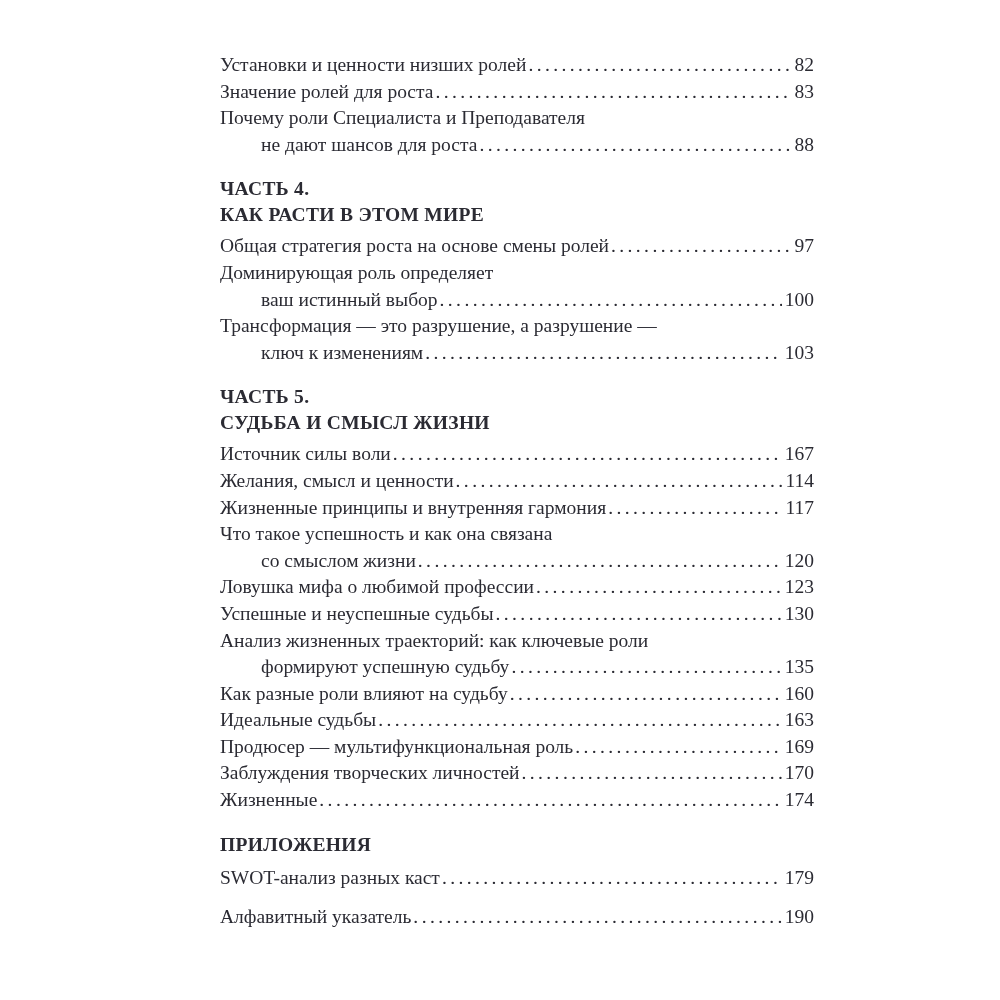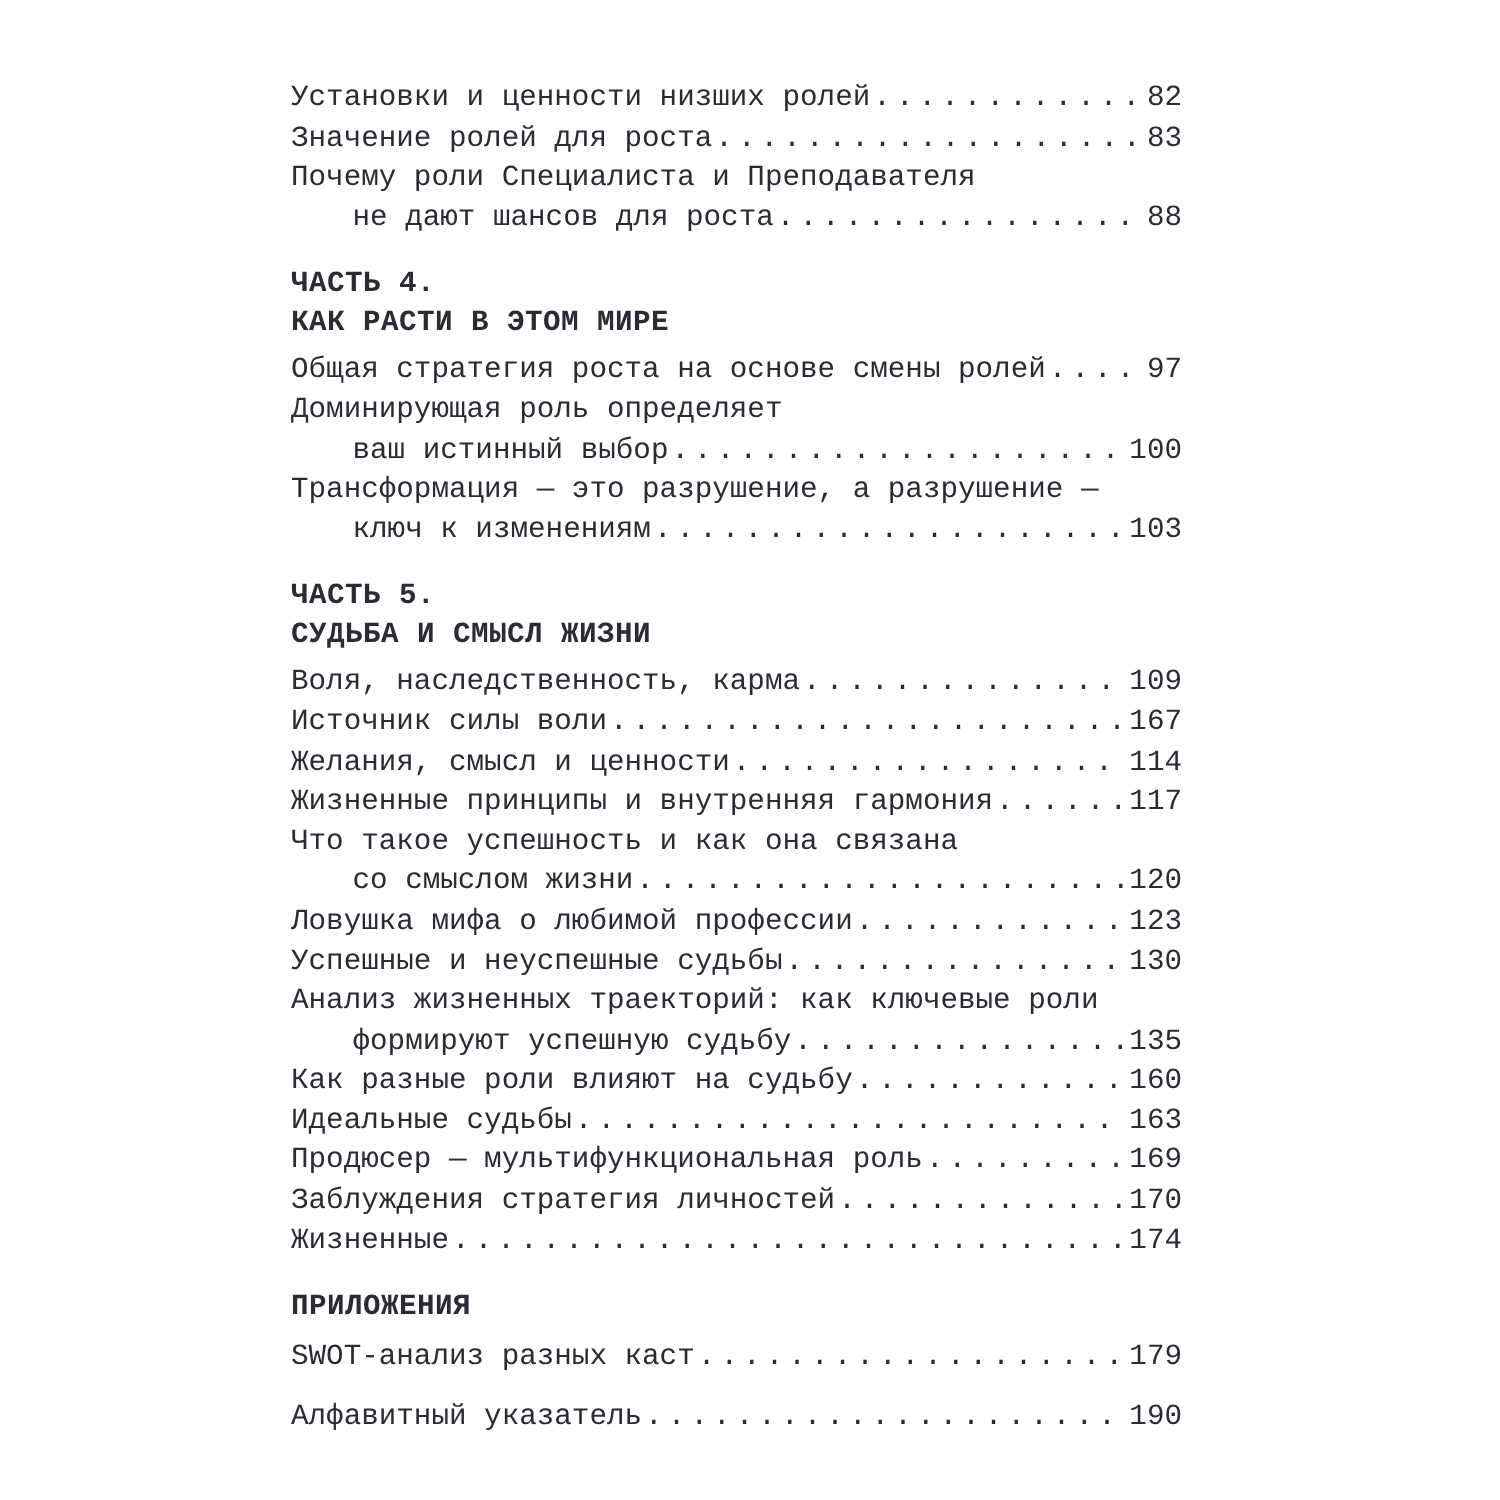--- a/index.html
+++ b/index.html
@@ -10,24 +10,23 @@
     width: 1000px;
     height: 1000px;
     background: #ffffff;
     color: #2b2b33;
     font-family: "Liberation Serif", "DejaVu Serif", serif;
     overflow: hidden;
     position: relative;
   }
   .page {
     position: absolute;
-    left: 194px;
+    left: 220px;
     top: 52px;
     width: 594px;
-    font-family: Liberation Mono, monospace;
   }
   .section {
     margin: 0;
   }
   .heading {
     font-weight: bold;
     margin-top: 18px;
     margin-bottom: 5px;
   }
   .heading-line {
@@ -133,27 +132,20 @@
           </div>
         </div>
       </div>
       <div class="section">
         <div class="heading">
           <div class="heading-line">ЧАСТЬ 5.</div>
           <div class="heading-line">СУДЬБА И СМЫСЛ ЖИЗНИ</div>
         </div>
         <div class="entry">
           <div class="row">
-            <span class="title">Воля, наследственность, карма</span>
-            <span class="leader"></span>
-            <span class="pagenum">109</span>
-          </div>
-        </div>
-        <div class="entry">
-          <div class="row">
             <span class="title">Источник силы воли</span>
             <span class="leader"></span>
             <span class="pagenum">167</span>
           </div>
         </div>
         <div class="entry">
           <div class="row">
             <span class="title">Желания, смысл и ценности</span>
             <span class="leader"></span>
             <span class="pagenum">114</span>
@@ -216,21 +208,21 @@
         </div>
         <div class="entry">
           <div class="row">
             <span class="title">Продюсер — мультифункциональная роль</span>
             <span class="leader"></span>
             <span class="pagenum">169</span>
           </div>
         </div>
         <div class="entry">
           <div class="row">
-            <span class="title">Заблуждения стратегия личностей</span>
+            <span class="title">Заблуждения творческих личностей</span>
             <span class="leader"></span>
             <span class="pagenum">170</span>
           </div>
         </div>
         <div class="entry">
           <div class="row">
             <span class="title">Жизненные</span>
             <span class="leader"></span>
             <span class="pagenum">174</span>
           </div>

